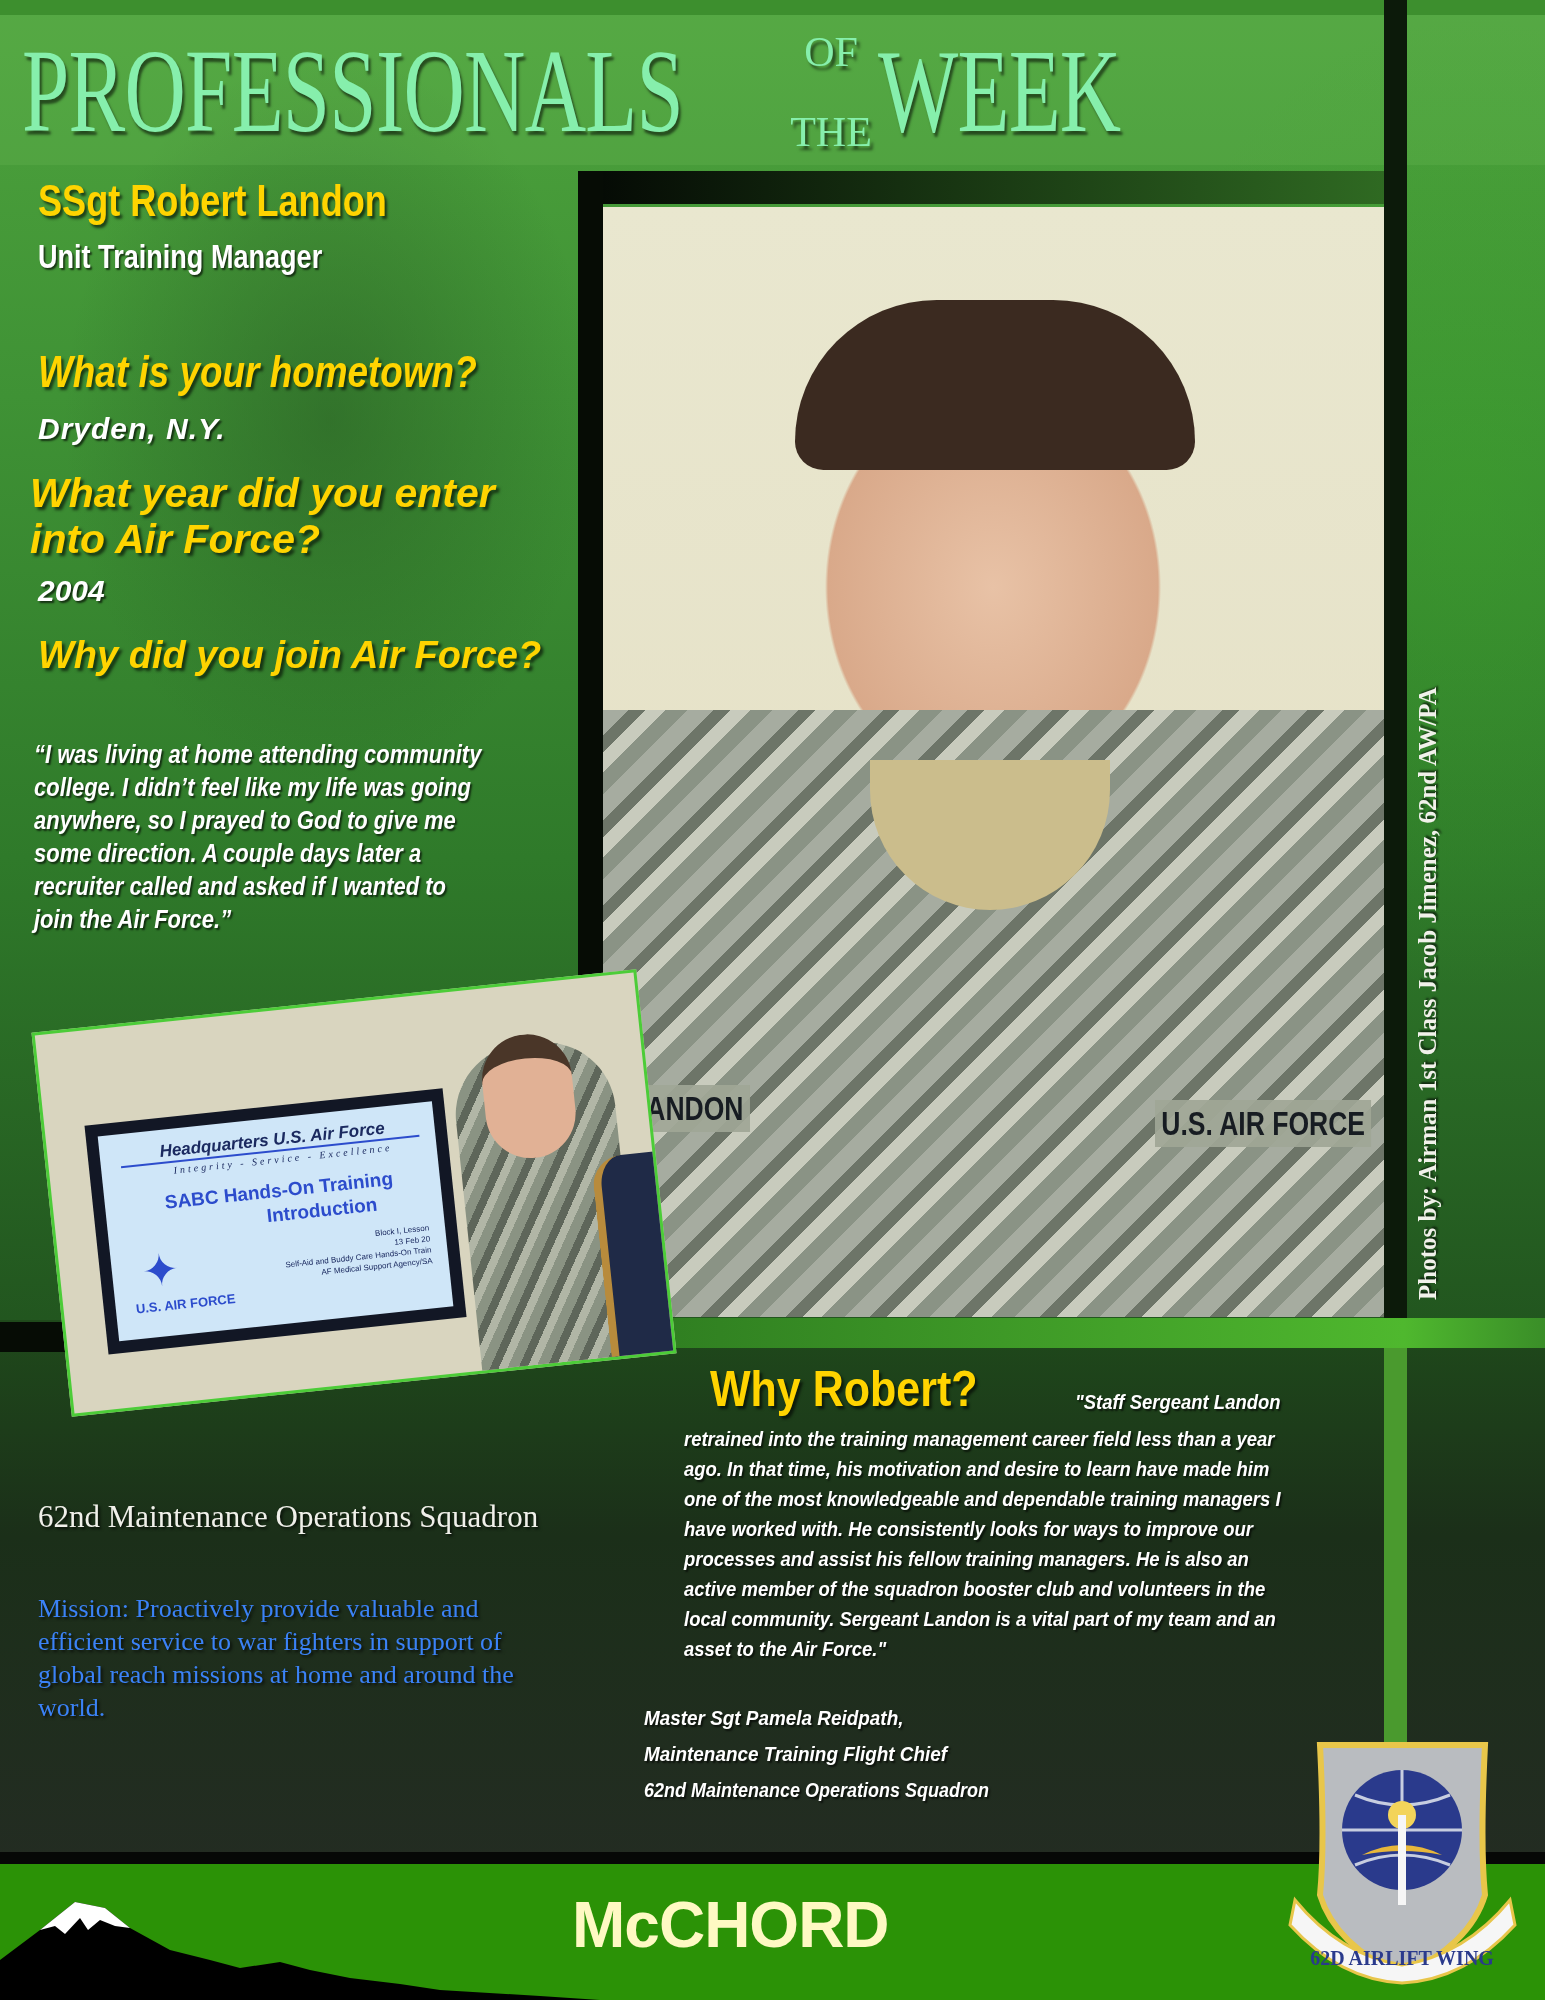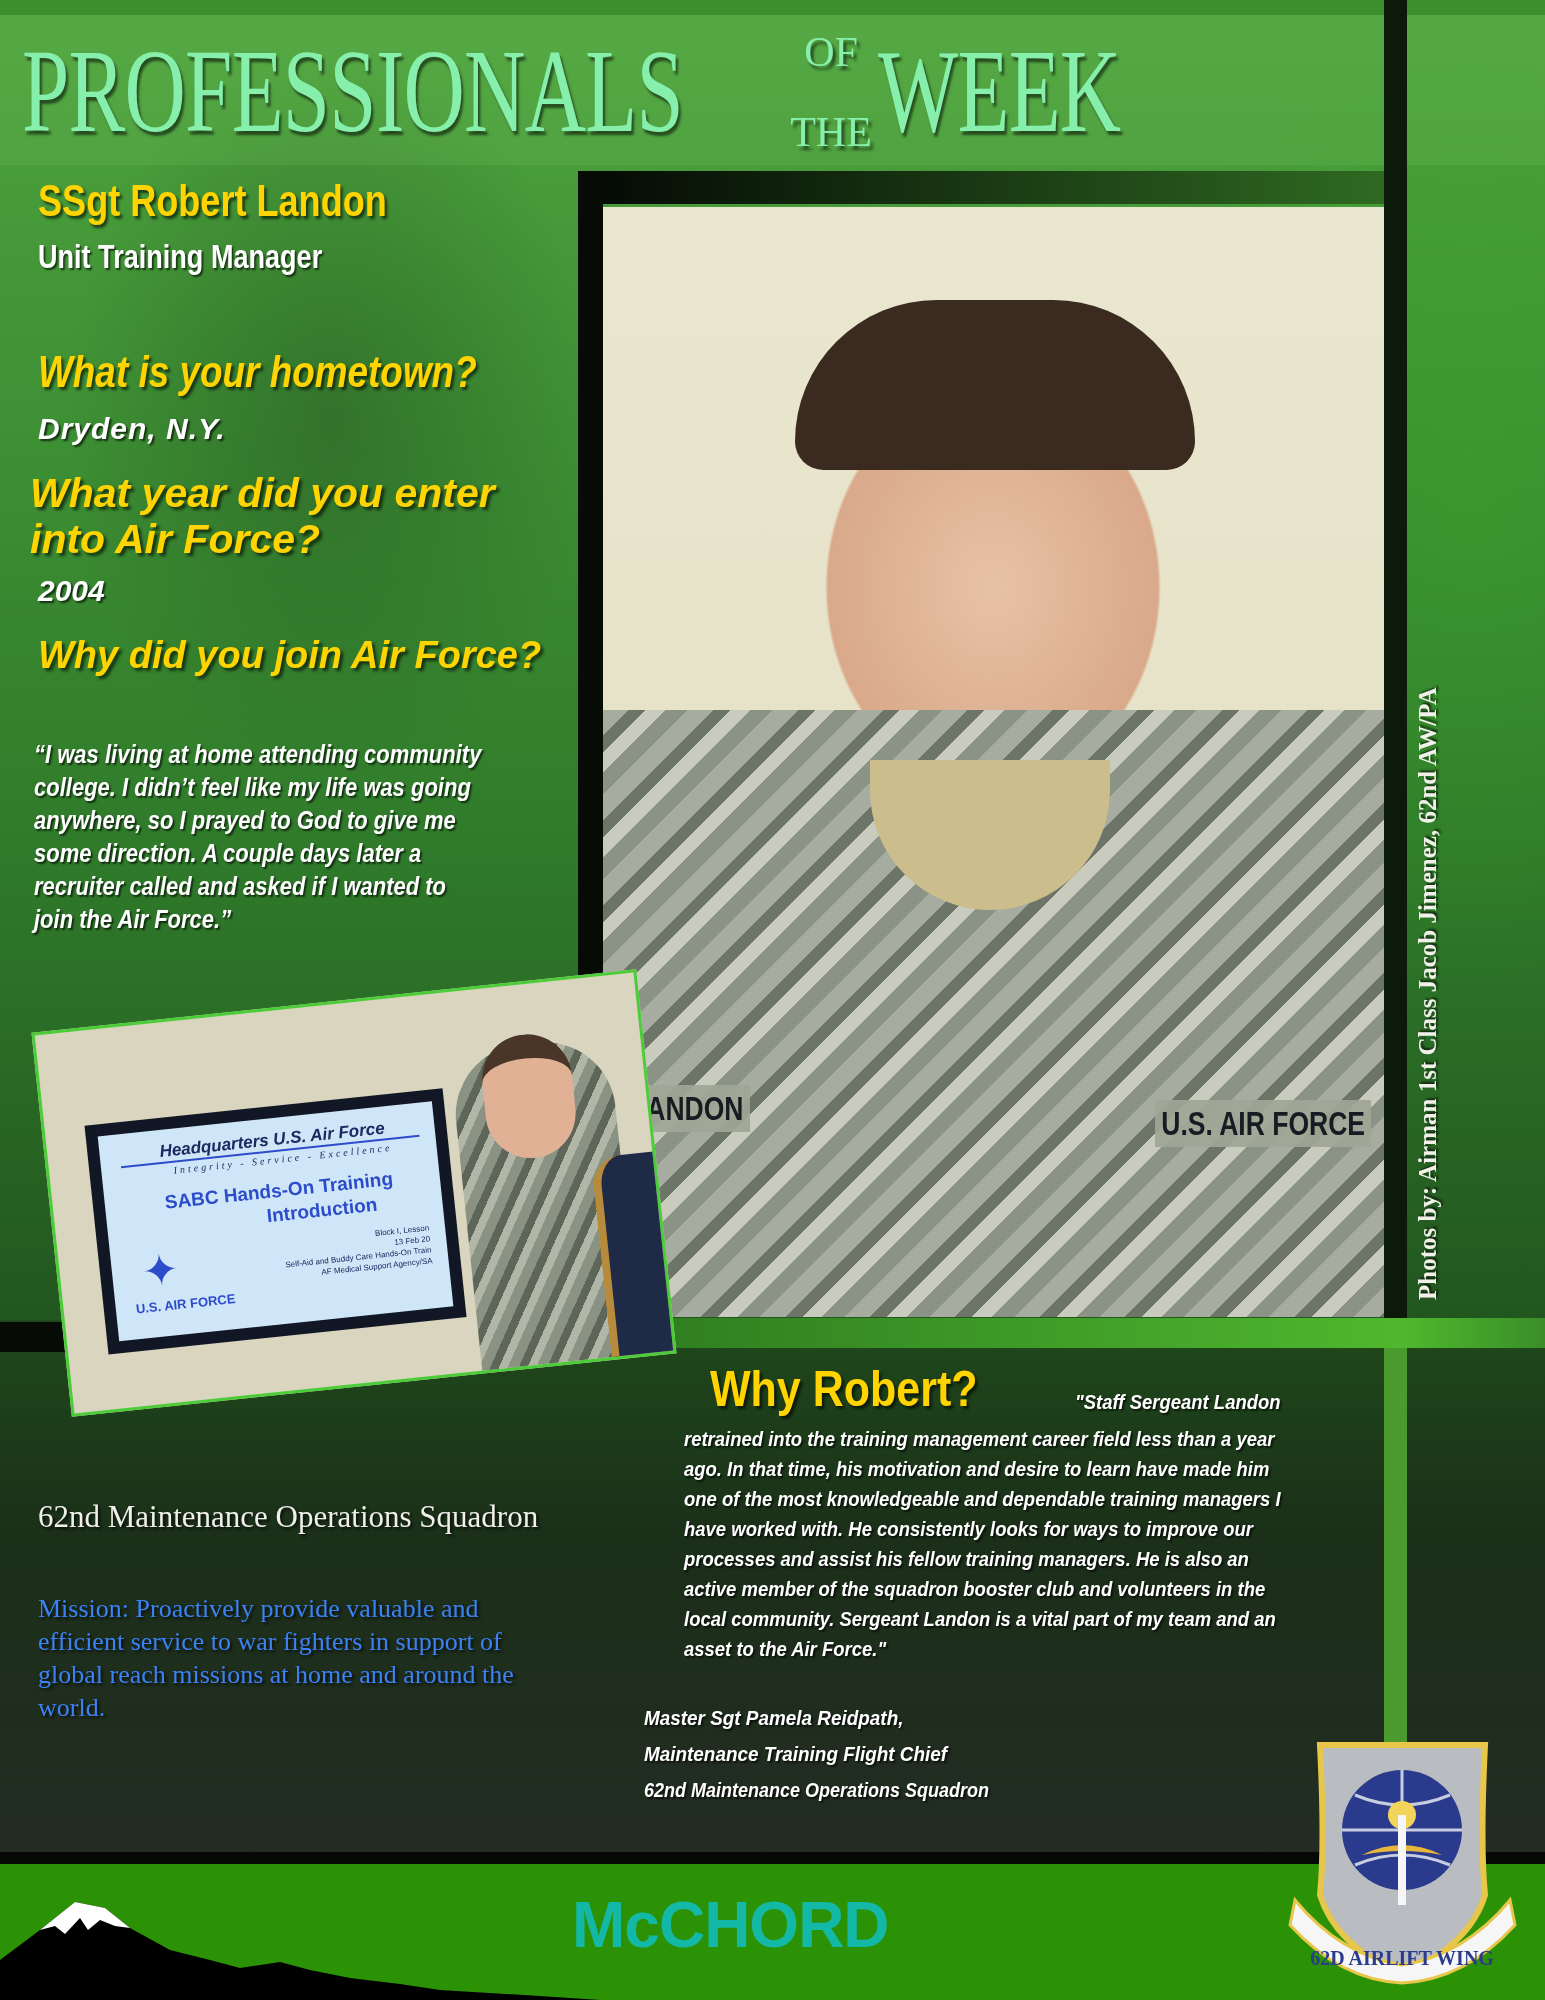--- a/index.html
+++ b/index.html
@@ -86,21 +86,21 @@
   #why-body span { display: block; white-space: nowrap; transform: scaleX(0.88); transform-origin: left center; }
   #signer { left: 644px; top: 1700px; font-size: 21px; line-height: 36px; }
   #signer span { display: block; white-space: nowrap; transform: scaleX(0.9); transform-origin: left center; }
 
   
   #emblem { left: 1280px; top: 1725px; width: 245px; height: 260px; }
 
   
   #footer-black { left: 0; top: 1852px; width: 1545px; height: 12px; background: #060806; }
   #footer-green { left: 0; top: 1864px; width: 1545px; height: 136px; background: #2b9206; }
-  #mcchord { left: 572px; top: 1888px; font-size: 64px; font-weight: bold; color: #14b8a6; letter-spacing: -1px; font-family: "Liberation Sans", sans-serif; text-align: center; }
+  #mcchord { left: 572px; top: 1888px; font-size: 64px; font-weight: bold; color: #fef9c3; letter-spacing: -1px; font-family: "Liberation Sans", sans-serif; text-align: center; }
   #mountain { left: 0; top: 1890px; width: 1545px; height: 110px; }
 </style>
 </head>
 <body>
 
 <div class="abs" id="bg-top"></div>
 <div class="abs" id="bg-bottom"></div>
 <div class="abs" id="header-band"></div>
 <div class="abs" id="title-band"></div>
 

